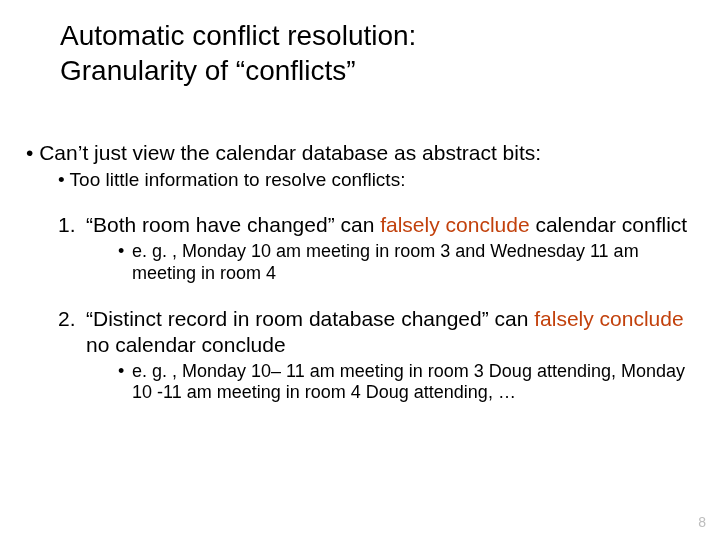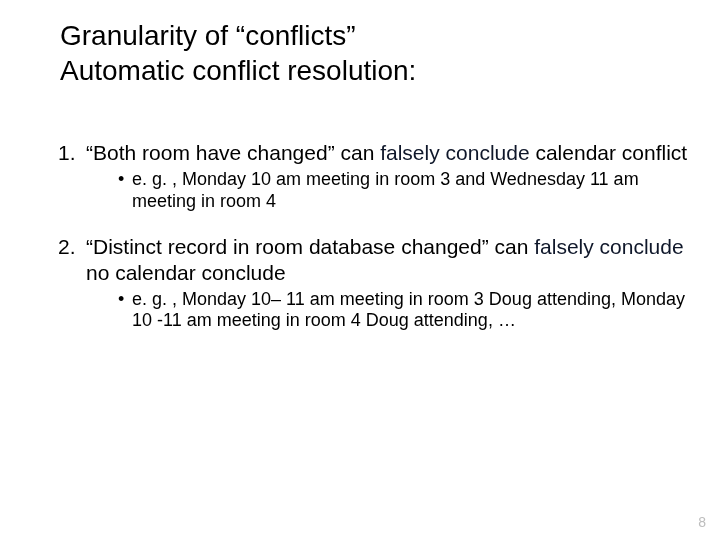--- a/index.html
+++ b/index.html
@@ -7,32 +7,34 @@
   .title{position:absolute;left:60px;top:18px;font-size:28px;line-height:1.25}
   .body{position:absolute;left:26px;top:140px;right:18px;font-size:21px;line-height:1.2}
   .lvl1{margin:0 0 4px 0}
   .lvl2{font-size:19px;margin:4px 0 20px 32px}
   .numwrap{margin-left:32px}
   .num-item{margin:0 0 4px 0;display:flex;font-size:21px}
   .num-label{width:28px;flex:none}
   .num-text{flex:1}
   .eg{font-size:18px;margin:4px 0 22px 60px;display:flex}
   .eg-bullet{width:14px;flex:none}
-  .orange{color:#0f172a}
+  .orange{color:#c2410c}
   .pagenum{position:absolute;right:14px;bottom:10px;color:#bdbdbd;font-size:14px}
 </style>
 </head>
 <body>
 
 <div class="title">
+  <div>Automatic conflict resolution:</div>
   <div>Granularity of “conflicts”</div>
-  <div>Automatic conflict resolution:</div>
 </div>
 
 <div class="body">
+  <div class="lvl1">• <span>Can’t just view the calendar database as abstract bits:</span></div>
+  <div class="lvl2">• <span>Too little information to resolve conflicts:</span></div>
 
   <div class="numwrap">
     <div class="num-item">
       <div class="num-label">1.</div>
       <div class="num-text"><span>“Both room have changed” can </span><span class="orange">falsely conclude</span><span> calendar conflict</span></div>
     </div>
     <div class="eg">
       <div class="eg-bullet">•</div>
       <div>e. g. , Monday 10 am meeting in room 3 and Wednesday 11 am meeting in room 4</div>
     </div>

